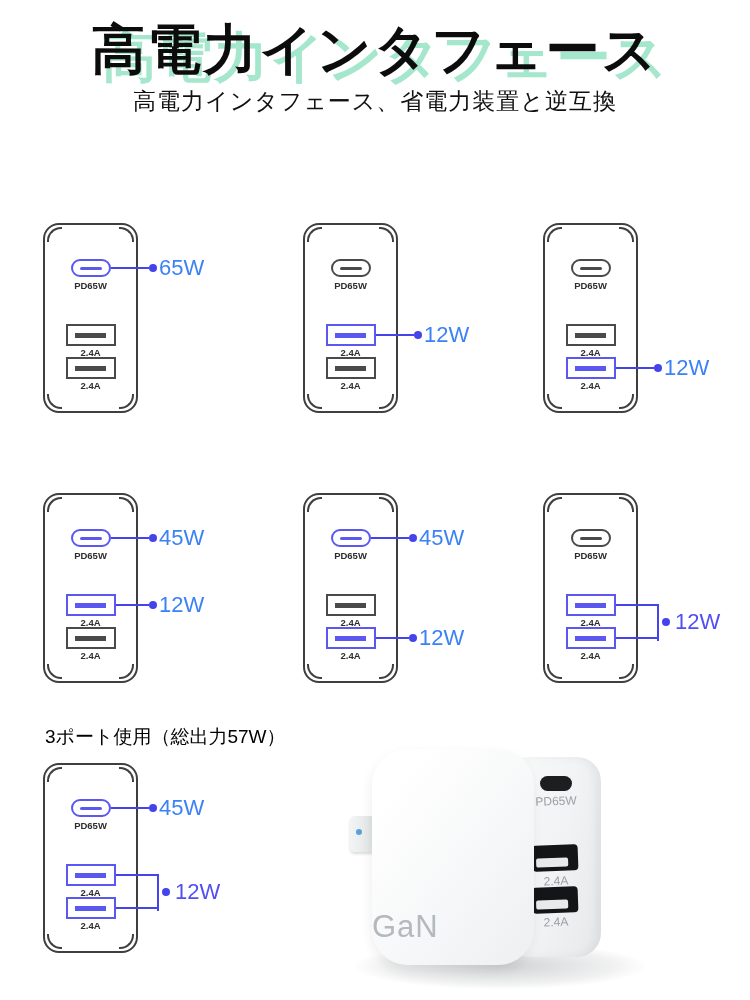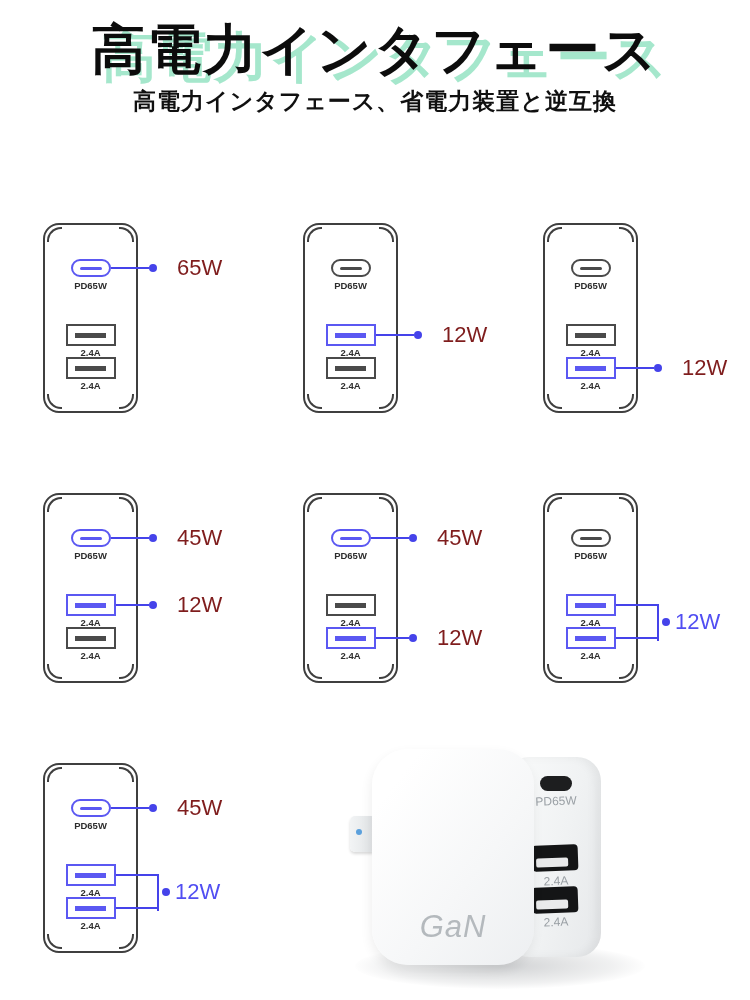--- a/index.html
+++ b/index.html
@@ -8,21 +8,21 @@
     font-family:"Liberation Sans","DejaVu Sans",sans-serif;color:#111;
   }
   .stage{position:absolute;left:0;top:0;width:750px;height:1000px;}
 
   
   .header{position:absolute;left:0;top:18px;width:750px;text-align:center;}
   .title{
     display:inline-block;font-size:54px;font-weight:800;letter-spacing:2px;color:#0c0c0c;
     text-shadow:11px 8px 0 #a5e7cc;line-height:1.15;
   }
-  .subtitle{margin-top:6px;font-size:23px;font-weight:700;letter-spacing:1px;color:#101010;}
+  .subtitle{margin-top:6px;font-size:23px;font-weight:400;letter-spacing:1px;color:#101010;}
 
   
   .section-label{position:absolute;left:45px;font-size:19px;font-weight:500;color:#000;}
 
   
   .charger{position:absolute;width:95px;height:190px;}
   .body{position:absolute;inset:0;border:2px solid #3f3f3f;border-radius:16px;background:#fff;}
   .arc{position:absolute;width:13px;height:13px;border:2px solid #3f3f3f;}
   .arc.tl{left:2px;top:2px;border-right:none;border-bottom:none;border-top-left-radius:14px;}
   .arc.tr{right:2px;top:2px;border-left:none;border-bottom:none;border-top-right-radius:14px;}
@@ -36,58 +36,59 @@
     border:2px solid;display:flex;align-items:center;justify-content:center;background:#fff;}
   .usba .bar{width:31px;height:5px;background:currentColor;}
   .idle{border-color:#4a4a4a;color:#4a4a4a;}
   .active{border-color:#5b58f2;color:#5b58f2;}
   .plabel{position:absolute;left:0;width:100%;text-align:center;font-size:9.5px;font-weight:bold;color:#2d2d2d;}
 
   
   .callout{position:absolute;display:flex;align-items:center;transform:translateY(-50%);white-space:nowrap;}
   .cline{height:2px;background:#4543ea;}
   .dot{width:8px;height:8px;border-radius:50%;background:#4543ea;flex:0 0 auto;}
-  .ctext{margin-left:20px;font-size:22px;color:#7f1d1d;}
+  .ctext{margin-left:2px;font-size:22px;color:#3b82f6;}
   .bracket span{position:absolute;background:#4543ea;}
   .bracket .h{height:2px;left:73px;width:43px;}
   .bracket .v{width:2px;left:114px;top:111px;height:37px;}
   .bracket .bdot{left:119px;top:125px;width:8px;height:8px;border-radius:50%;}
   .bracket .btext{position:absolute;left:132px;top:129px;transform:translateY(-50%);
     background:none;font-size:22px;color:#514ef2;white-space:nowrap;}
 
   
   .photo{position:absolute;left:330px;top:735px;width:390px;height:260px;}
   .photo-shadow{position:absolute;left:25px;top:208px;width:290px;height:46px;border-radius:50%;
     background:radial-gradient(ellipse at center,rgba(110,115,120,0.32) 0%,rgba(110,115,120,0.10) 55%,transparent 72%);}
   .face-right{position:absolute;left:175px;top:22px;width:96px;height:200px;border-radius:24px;
     background:linear-gradient(105deg,#fafbfb 0%,#f0f2f3 55%,#e6e8ea 100%);
     box-shadow:inset -6px 0 10px rgba(0,0,0,0.05);}
   .face-left{position:absolute;left:42px;top:14px;width:162px;height:216px;border-radius:36px;
     background:linear-gradient(128deg,#ffffff 15%,#f6f7f8 60%,#edeff1 100%);
     box-shadow:-1px 5px 12px rgba(0,0,0,0.07);}
-  .brand{position:absolute;left:0;bottom:20px;width:100%;text-align:center;
-    font-size:31px;color:#b4b9bd;letter-spacing:1px;font-style:italic;}
+  .brand{position:absolute;left:0;bottom:20px;width:100%;
+    font-size:31px;color:#b4b9bd;letter-spacing:1px;}
   .plug{position:absolute;left:20px;top:81px;width:26px;height:36px;border-radius:5px;
     background:linear-gradient(90deg,#f2f4f5,#dfe2e4);box-shadow:0 2px 3px rgba(0,0,0,0.15);}
   .plug .hole{position:absolute;left:6px;top:13px;width:6px;height:6px;border-radius:50%;background:#5ba0dc;display:block;}
   .p-usbc{position:absolute;left:35px;top:19px;width:32px;height:15px;border-radius:8px;background:#1d1e1f;}
   .p-usba{position:absolute;left:27px;width:46px;height:26px;border-radius:4px;background:#141516;transform:rotate(-2deg);}
   .p-usba i{position:absolute;left:4px;bottom:4px;width:32px;height:9px;border-radius:2px;background:#e9eaeb;display:block;}
   .p-label{position:absolute;left:18px;width:66px;text-align:center;font-size:12px;color:#9aa0a5;transform:rotate(-2deg);}
 </style>
 </head>
 <body>
 
 <div class="stage">
 
   <div class="header">
     <div class="title">高電力インタフェース</div>
     <div class="subtitle">高電力インタフェース、省電力装置と逆互換</div>
   </div>
 
+  <div class="section-label" style="top:724px">3ポート使用（総出力57W）</div>
 
   <div class="charger" style="left:43px;top:223px">
     <div class="body">
       <i class="arc tl"></i>
         <i class="arc tr"></i>
         <i class="arc bl"></i>
         <i class="arc br"></i>
     </div>
     <div class="usbc active">
         <span class="slot"></span>

